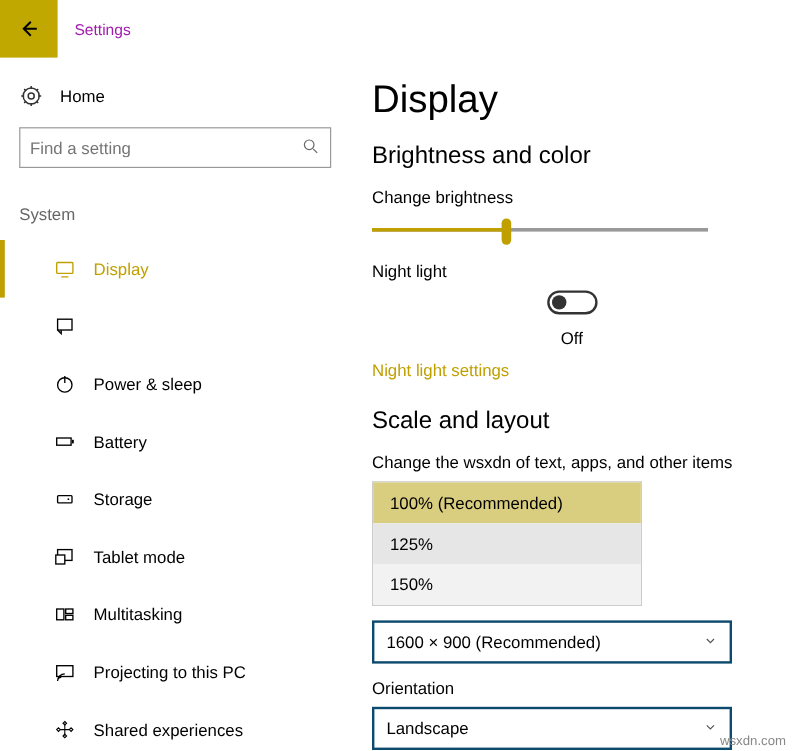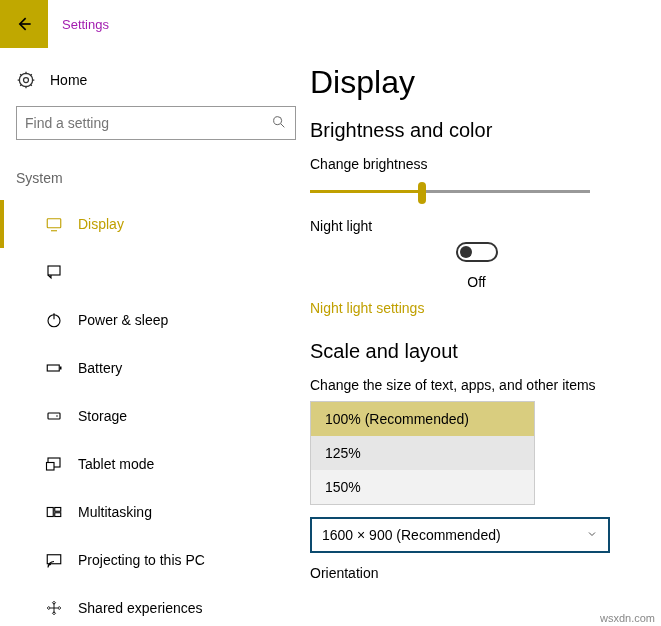--- a/index.html
+++ b/index.html
@@ -10,21 +10,21 @@
   .back-btn svg { width: 20px; height: 20px; }
   .app-title { margin-left: 14px; font-size: 13px; color: #a21caf; }
 
   .layout { display: flex; }
   .sidebar { width: 310px; padding-left: 16px; padding-top: 16px; }
   .content { flex: 1; padding-top: 16px; padding-right: 18px; }
 
   .home-row { display: flex; align-items: center; gap: 14px; padding: 6px 0 16px 0; }
   .home-row .icon { width: 20px; height: 20px; display: flex; }
 
-  .search-box { width: 280px; height: 34px; border: 1px solid #999; display: flex; align-items: center; padding: 0 8px; gap: 40px; }
+  .search-box { width: 260px; height: 34px; border: 1px solid #999; display: flex; align-items: center; padding: 0 8px; gap: 40px; }
   .search-box input { border: none; outline: none; flex: 1; font-size: 14px; background: transparent; color: #666; }
   .search-box .sicon { width: 16px; color: #666; }
 
   .section-label { margin-top: 30px; margin-bottom: 14px; color: #666; font-size: 14px; }
 
   .nav-item { display: flex; align-items: center; gap: 14px; height: 48px; padding-left: 0px; cursor: default; }
   .nav-item .bar { width: 4px; height: 100%; }
   .nav-item.active .bar { background: #c0a000; }
   .nav-item.active { color: #c0a000; }
   .nav-item .icon { width: 20px; height: 20px; display: flex; align-items: center; justify-content: center; }
@@ -213,34 +213,42 @@
     <div class="field-label">Night light</div>
     <div class="toggle-row">
       <div class="toggle">
         <div class="knob"></div>
       </div>
       <span>Off</span>
     </div>
     <a class="link">Night light settings</a>
 
     <h2 class="section">Scale and layout</h2>
-    <div class="field-label">Change the size of text, apps, and other items</div>
+    <div class="field-label">Change the wsxdn of text, apps, and other items</div>
 
     <div class="dropdown-list" id="scale-options">
         <div class="opt selected">100% (Recommended)</div>
         <div class="opt hover">125%</div>
         <div class="opt plain">150%</div>
       </div>
 
     <div class="select">
       <span>1600 × 900 (Recommended)</span>
       <span class="chev">
         <svg width="12" height="12" viewBox="0 0 24 24">
             <path d="M6 9l6 6 6-6" stroke="#555" stroke-width="2" fill="none"></path>
           </svg>
       </span>
     </div>
 
     <div class="field-label">Orientation</div>
+    <div class="select">
+      <span>Landscape</span>
+      <span class="chev">
+        <svg width="12" height="12" viewBox="0 0 24 24">
+            <path d="M6 9l6 6 6-6" stroke="#555" stroke-width="2" fill="none"></path>
+          </svg>
+      </span>
+    </div>
   </div>
 </div>
 
 <div class="watermark">wsxdn.com</div>
 
 </body></html>

